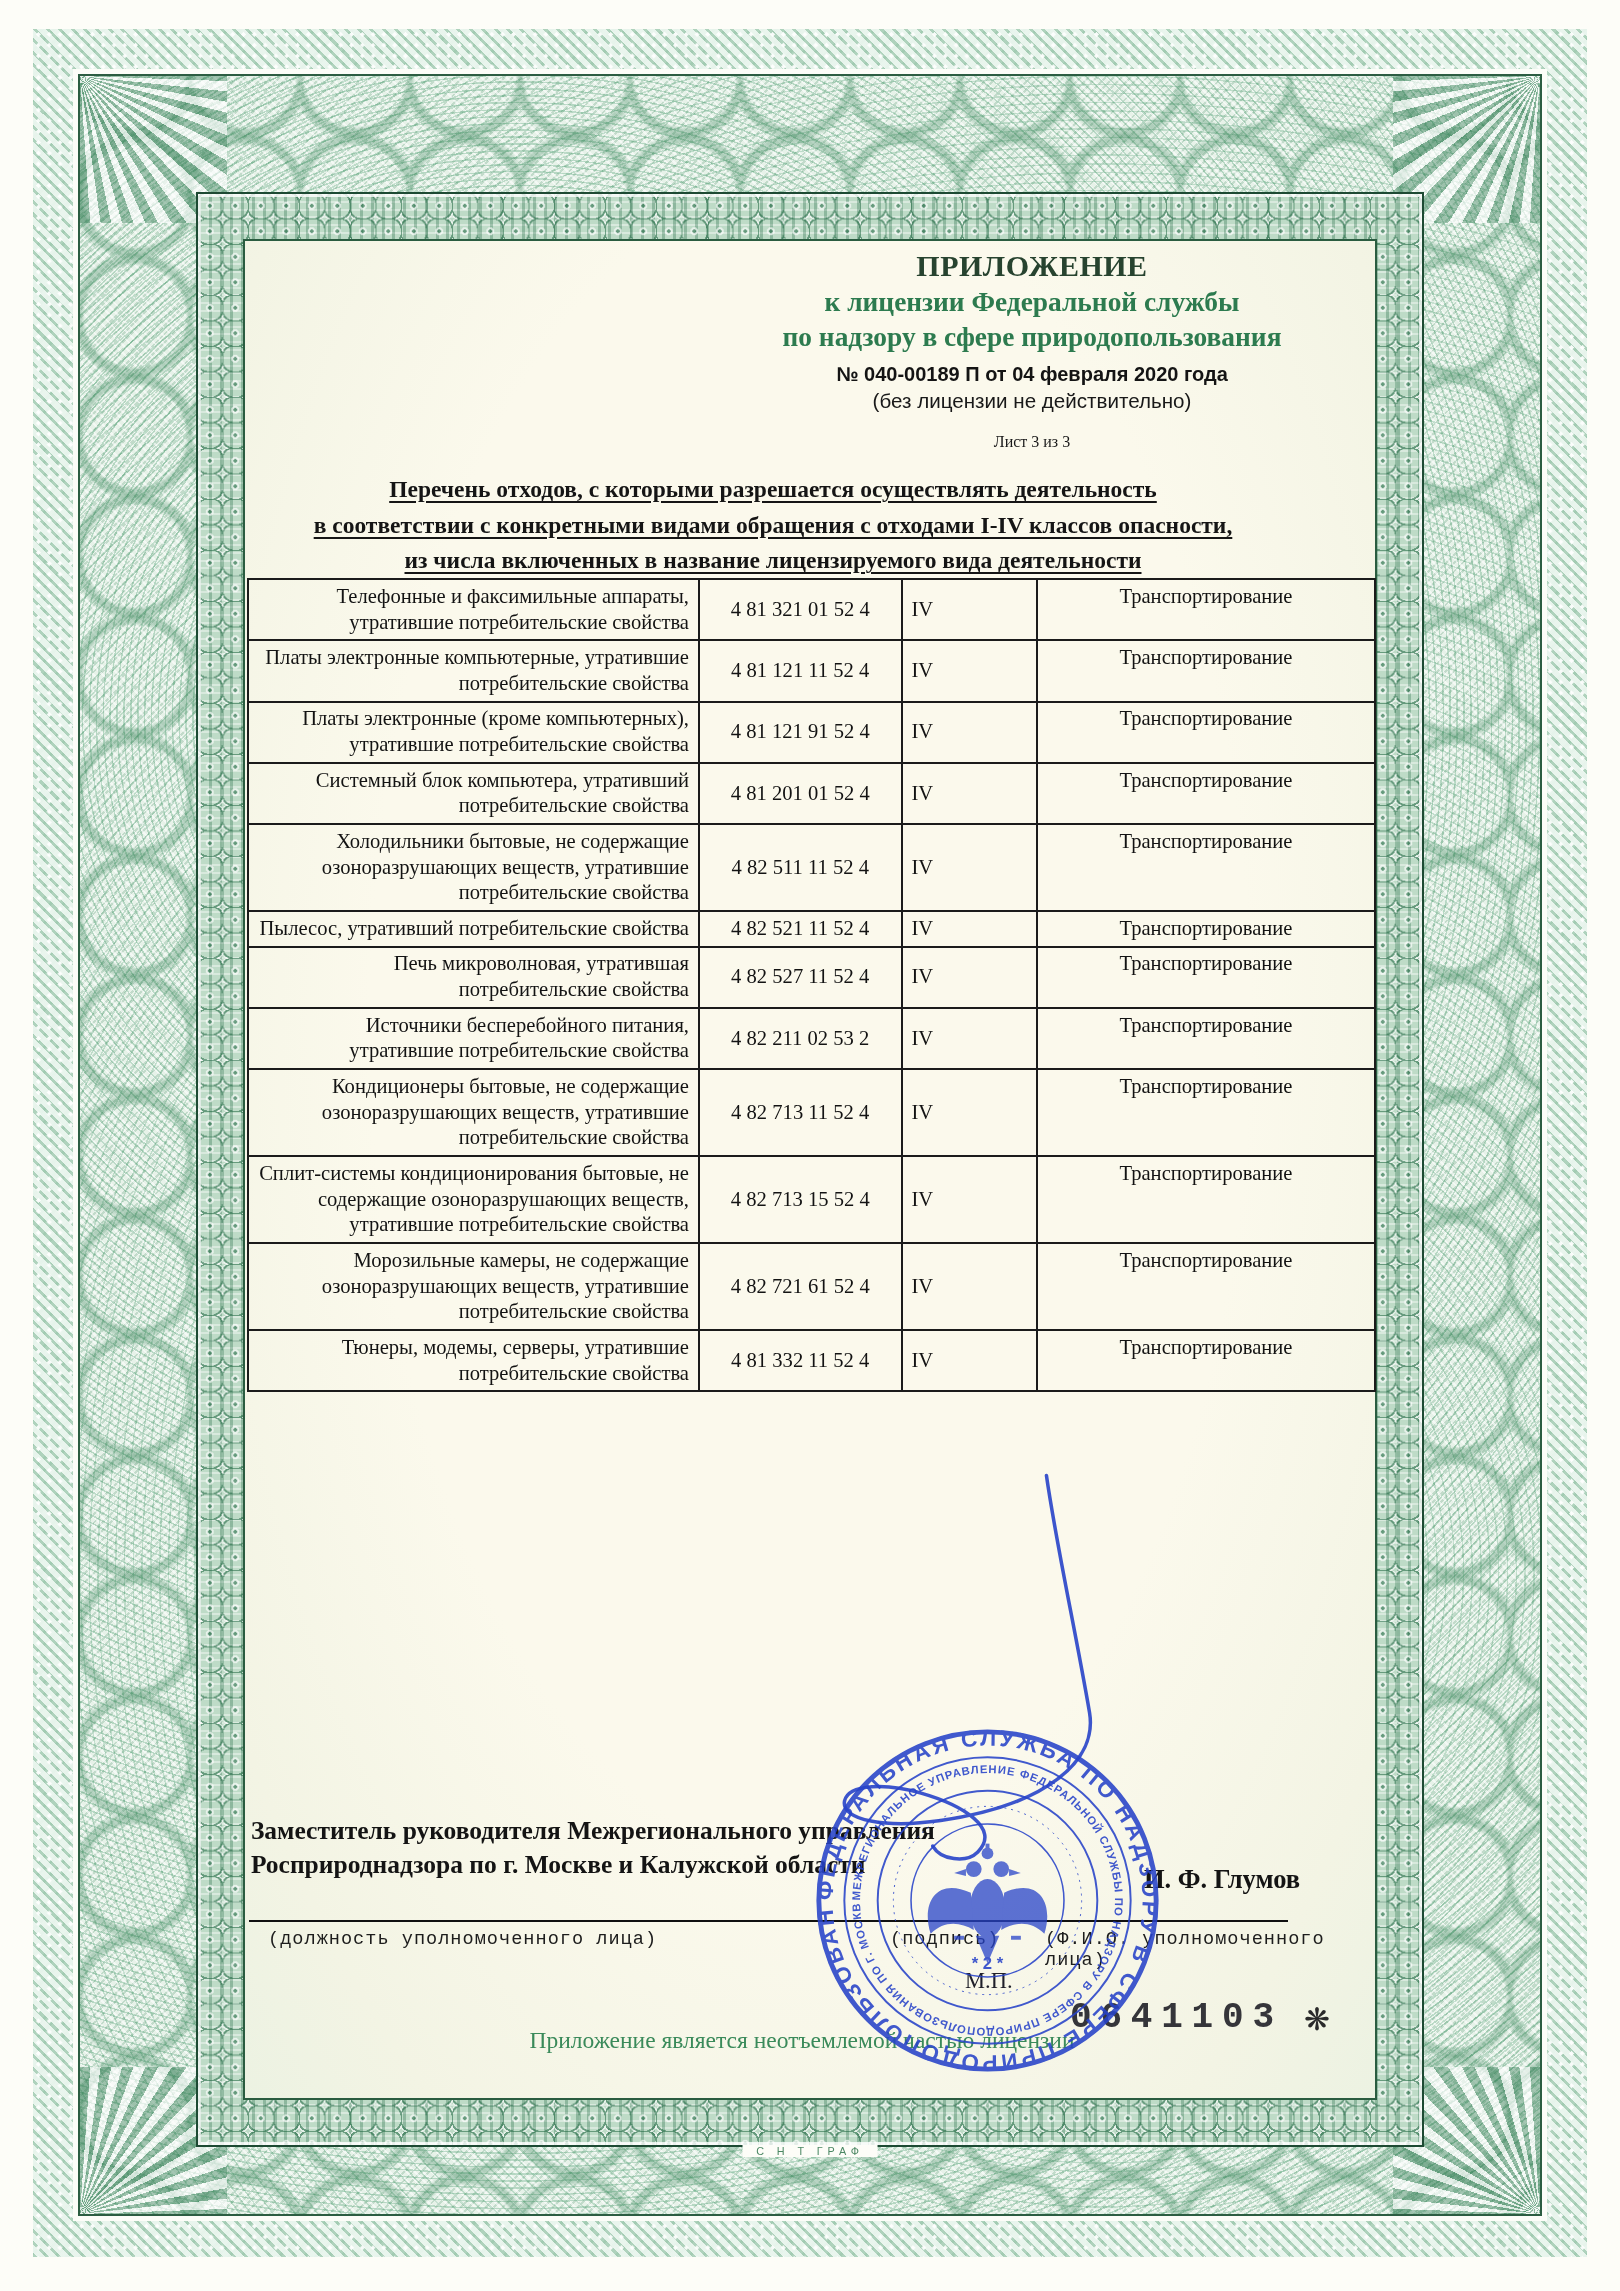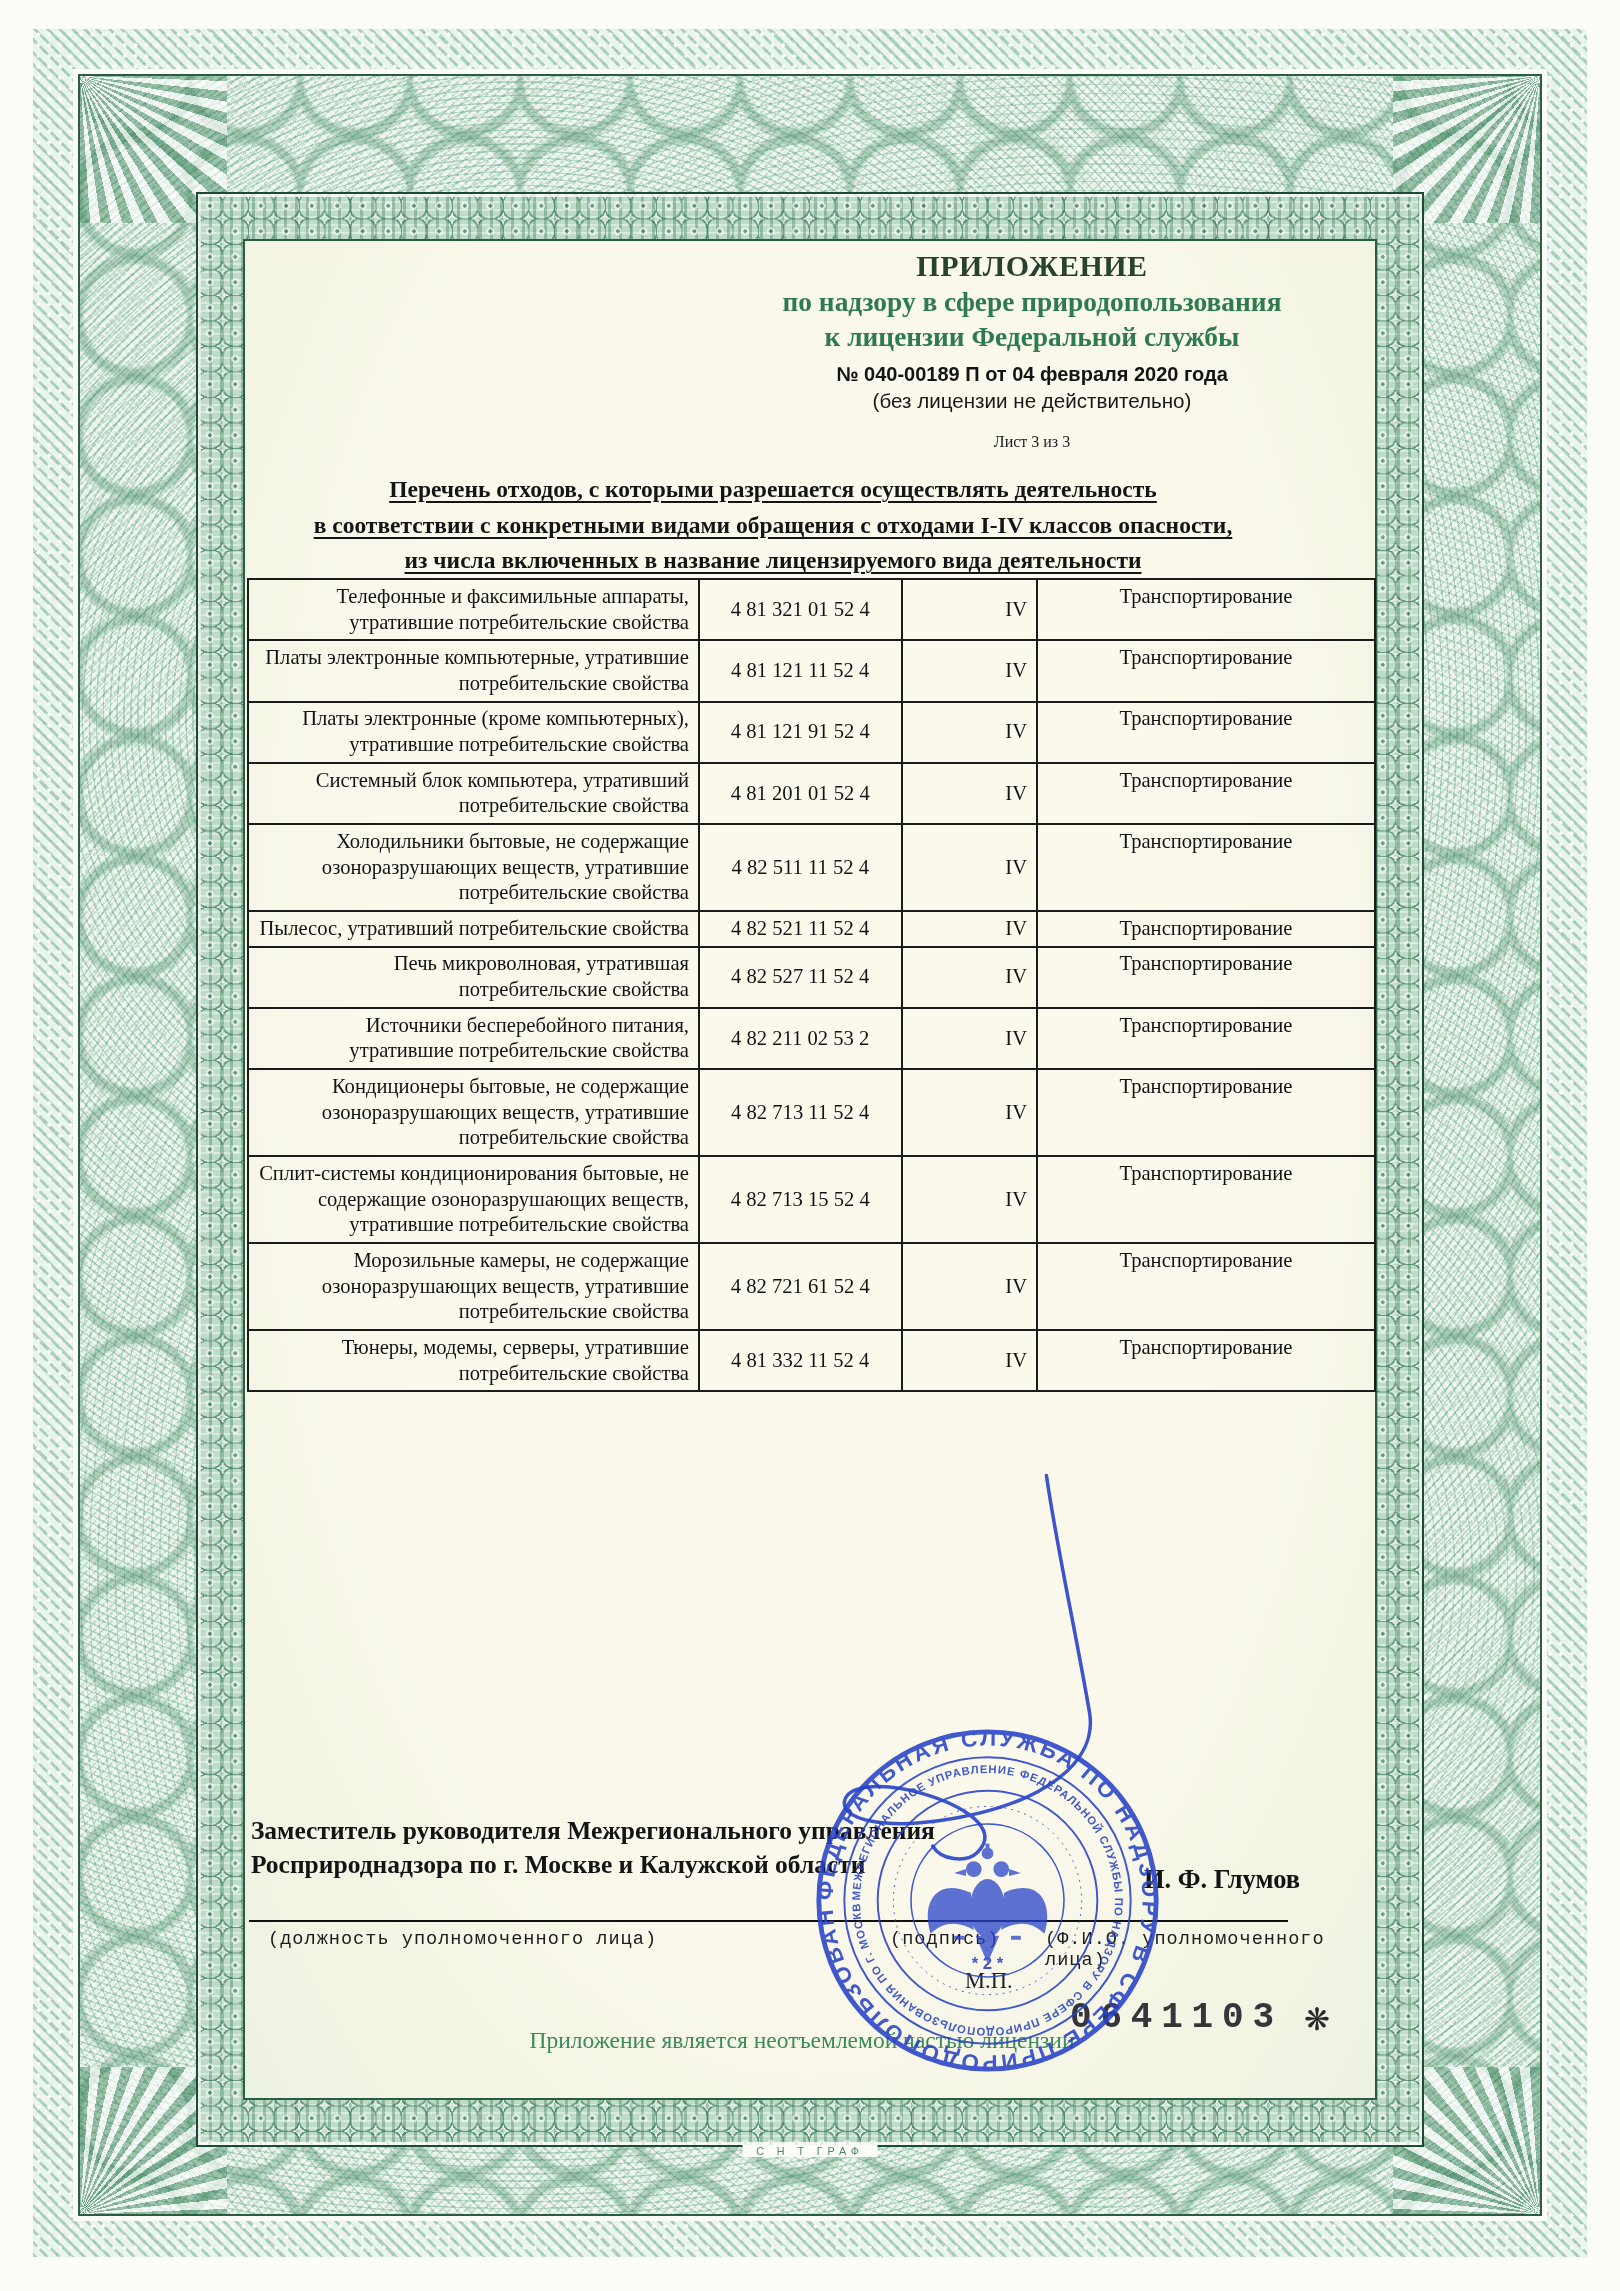--- a/index.html
+++ b/index.html
@@ -60,21 +60,21 @@
     font-size:23.5px;font-weight:600;line-height:1.52;color:#151515;padding-left:11px;}
   .caption div{text-decoration:underline;text-underline-offset:3.9px;text-decoration-thickness:1.5px;}
 
   
   table.waste{position:absolute;top:337px;left:2px;width:1129px;border-collapse:collapse;
     font-size:20.6px;line-height:1.25;color:#131313;}
   table.waste,table.waste td{border:2px solid #1b1b1b;}
   table.waste td{padding:3.9px 8.8px;}
   td.c-name{width:40%;text-align:right;vertical-align:middle;}
   td.c-code{width:18%;text-align:center;vertical-align:middle;white-space:nowrap;}
-  td.c-class{width:12%;text-align:right;vertical-align:middle;}
+  td.c-class{width:12%;text-align:left;vertical-align:middle;}
   td.c-act{width:30%;text-align:center;vertical-align:top;padding-top:4.9px;}
 
   
   .sig-position{position:absolute;top:1573px;left:5.9px;width:745px;
     font-size:25.5px;font-weight:bold;line-height:1.32;color:#141414;}
   .sig-rule{position:absolute;top:1679px;left:3.9px;width:1039px;border-top:2.9px solid #101010;}
   .sig-cap{position:absolute;top:1688px;font-family:"Liberation Mono",monospace;
     font-size:18.6px;color:#1d1d1d;letter-spacing:1px;}
   .cap-pos{left:23px;}
   .cap-sign{left:645px;}
@@ -104,22 +104,22 @@
     <div class="corner bl"></div>
     <div class="corner br"></div>
   </div>
   <div class="frame-scroll"></div>
   <div class="printer-mark">С Н Т ГРАФ</div>
 
   <div class="inner">
 
     <div class="header">
       <div class="h-title">ПРИЛОЖЕНИЕ</div>
+      <div class="h-green">к лицензии Федеральной службы</div>
       <div class="h-green">по надзору в сфере природопользования</div>
-      <div class="h-green">к лицензии Федеральной службы</div>
       <div class="h-number">№ 040-00189 П от 04 февраля 2020 года</div>
       <div class="h-note">(без лицензии не действительно)</div>
       <div class="h-sheet">Лист 3 из 3</div>
     </div>
 
     <div class="caption">
       <div>Перечень отходов, с которыми разрешается осуществлять деятельность</div>
       <div>в соответствии с конкретными видами обращения с отходами I-IV классов опасности,</div>
       <div>из числа включенных в название лицензируемого вида деятельности</div>
     </div>

